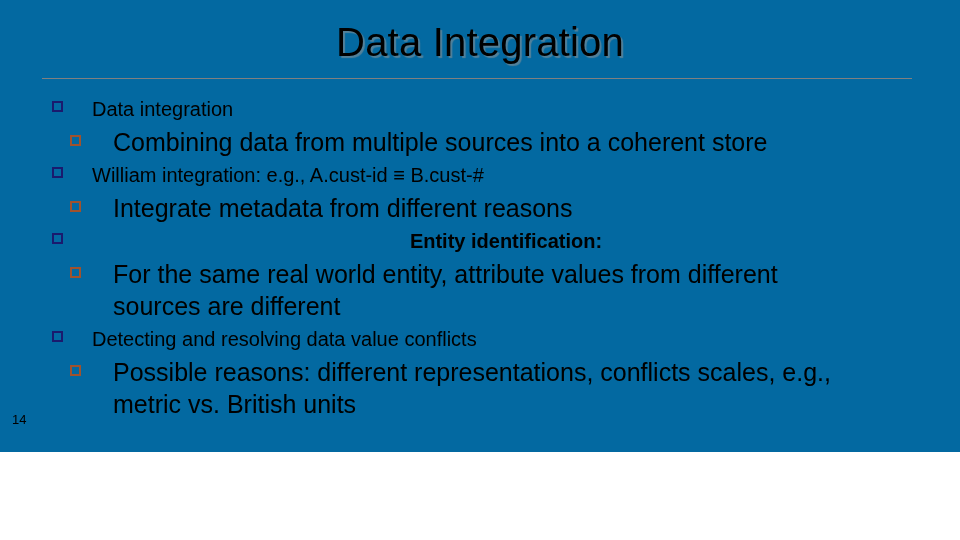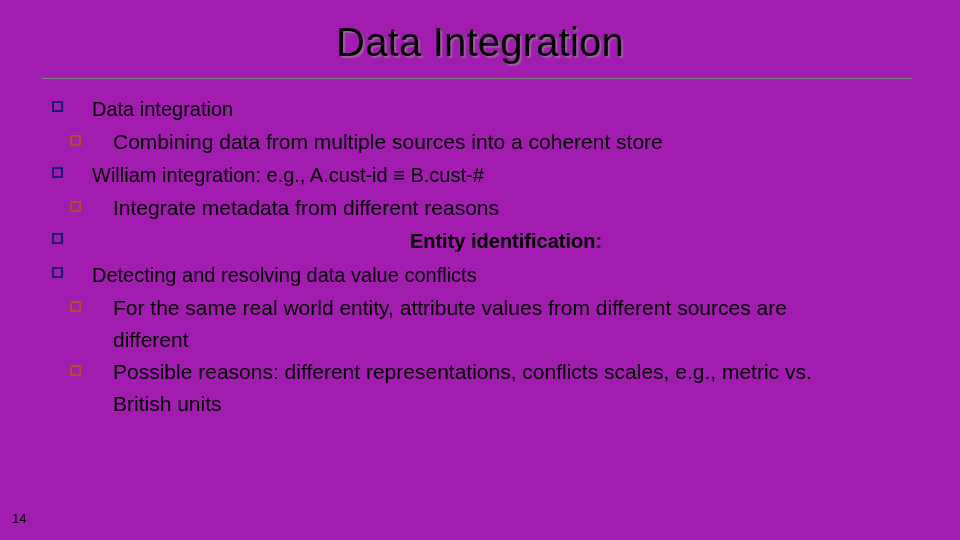--- a/index.html
+++ b/index.html
@@ -10,22 +10,22 @@
     width: 960px;
     height: 540px;
     background: #ffffff;
     font-family: "Liberation Sans", sans-serif;
     color: #000000;
     overflow: hidden;
   }
   .slide {
     position: relative;
     width: 960px;
-    height: 540px;
-    background: #a21caf;
+    height: 452px;
+    background: #0369a1;
   }
 
   
   .title-area {
     position: absolute;
     left: 0;
     top: 18px;
     width: 960px;
     text-align: center;
   }
@@ -77,21 +77,21 @@
     width: 11px;
     height: 11px;
     border: 2px solid #1a1a6e;
     box-sizing: border-box;
     background: transparent;
   }
   
   .lvl2 {
     padding-left: 113px;
     padding-right: 110px;
-    font-size: 21px;
+    font-size: 25px;
     line-height: 32px;
     min-height: 32px;
   }
   .lvl2 .marker {
     position: absolute;
     left: 70px;
     top: 9px;
     width: 11px;
     height: 11px;
     border: 2px solid #a0522d;
@@ -103,21 +103,21 @@
   }
   .bold {
     font-weight: bold;
     text-align: center;
   }
 
   
   .page-number {
     position: absolute;
     left: 12px;
-    bottom: 13px;
+    bottom: 24px;
     font-size: 13px;
     line-height: 16px;
     color: #000000;
   }
 </style>
 </head>
 <body>
 
 <div class="slide">
 
@@ -141,27 +141,27 @@
         <span class="bullet-text">William integration: e.g., A.cust-id ≡ B.cust-#</span>
       </div>
       <div class="bullet-row lvl2">
         <span class="marker"></span>
         <span class="bullet-text">Integrate metadata from different reasons</span>
       </div>
       <div class="bullet-row lvl1">
         <span class="marker"></span>
         <span class="bullet-text bold">Entity identification:</span>
       </div>
+      <div class="bullet-row lvl2">
+        <span class="marker"></span>
+        <span class="bullet-text">For the same real world entity, attribute values from different sources are different</span>
+      </div>
       <div class="bullet-row lvl1">
         <span class="marker"></span>
         <span class="bullet-text">Detecting and resolving data value conflicts</span>
-      </div>
-      <div class="bullet-row lvl2">
-        <span class="marker"></span>
-        <span class="bullet-text">For the same real world entity, attribute values from different sources are different</span>
       </div>
       <div class="bullet-row lvl2">
         <span class="marker"></span>
         <span class="bullet-text">Possible reasons: different representations, conflicts scales, e.g., metric vs. British units</span>
       </div>
     </div>
 
   <div class="page-number">14</div>
 
 </div>

